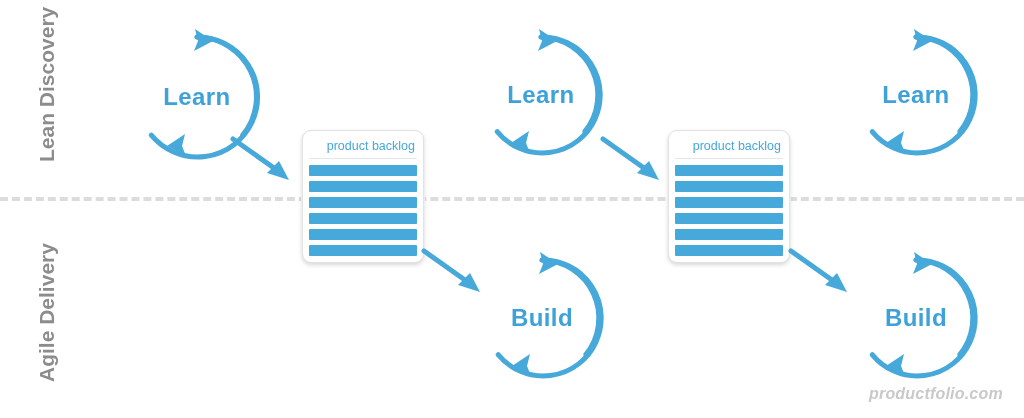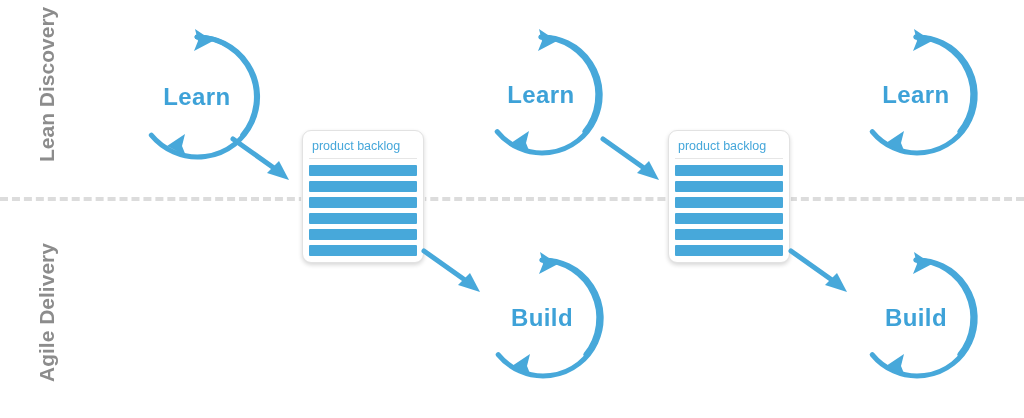--- a/index.html
+++ b/index.html
@@ -76,20 +76,21 @@
   .backlog {
     position: absolute;
     width: 122px;
     height: 133px;
     background: #ffffff;
     border: 1px solid #e2e2e2;
     border-radius: 9px;
     box-shadow: 0 2px 4px rgba(0,0,0,0.16), 0 0 0 1px rgba(255,255,255,0.9);
     box-sizing: border-box;
     padding: 6px 6px 7px 6px;
+    text-align: right;
   }
   .backlog-title {
     color: #46A7DA;
     font-family: "Liberation Sans", sans-serif;
     font-size: 12.5px;
     font-weight: normal;
     line-height: 16px;
     padding: 1px 2px 4px 3px;
     border-bottom: 1px solid #e6e6e6;
     white-space: nowrap;
@@ -231,14 +232,15 @@
   <div class="cycle" style="left:852px; top:254px; width:128px; height:128px;">
     <svg width="128" height="128" viewBox="0 0 128 128" aria-hidden="true">
       <path d="M 64 6 A 58 58 0 1 1 20.2 100.6" fill="none" stroke="#47A8DA" stroke-width="5" stroke-linecap="round"></path>
       <path d="M 64 6 A 58 58 0 0 1 107.8 100.6" fill="none" stroke="#47A8DA" stroke-width="5" stroke-linecap="round"></path>
       <polygon points="58,-4 76,8 57,18 61,8" fill="#47A8DA" transform="translate(4,2)"></polygon>
       <polygon points="54,112 36,124 55,134 51,124" fill="#47A8DA" transform="translate(-2,-12)"></polygon>
     </svg>
     <div class="cycle-label">Build</div>
   </div>
 
+  <div class="watermark" style="left:869px; top:385px;">productfolio.com</div>
 
 </div>
 
 </body></html>

